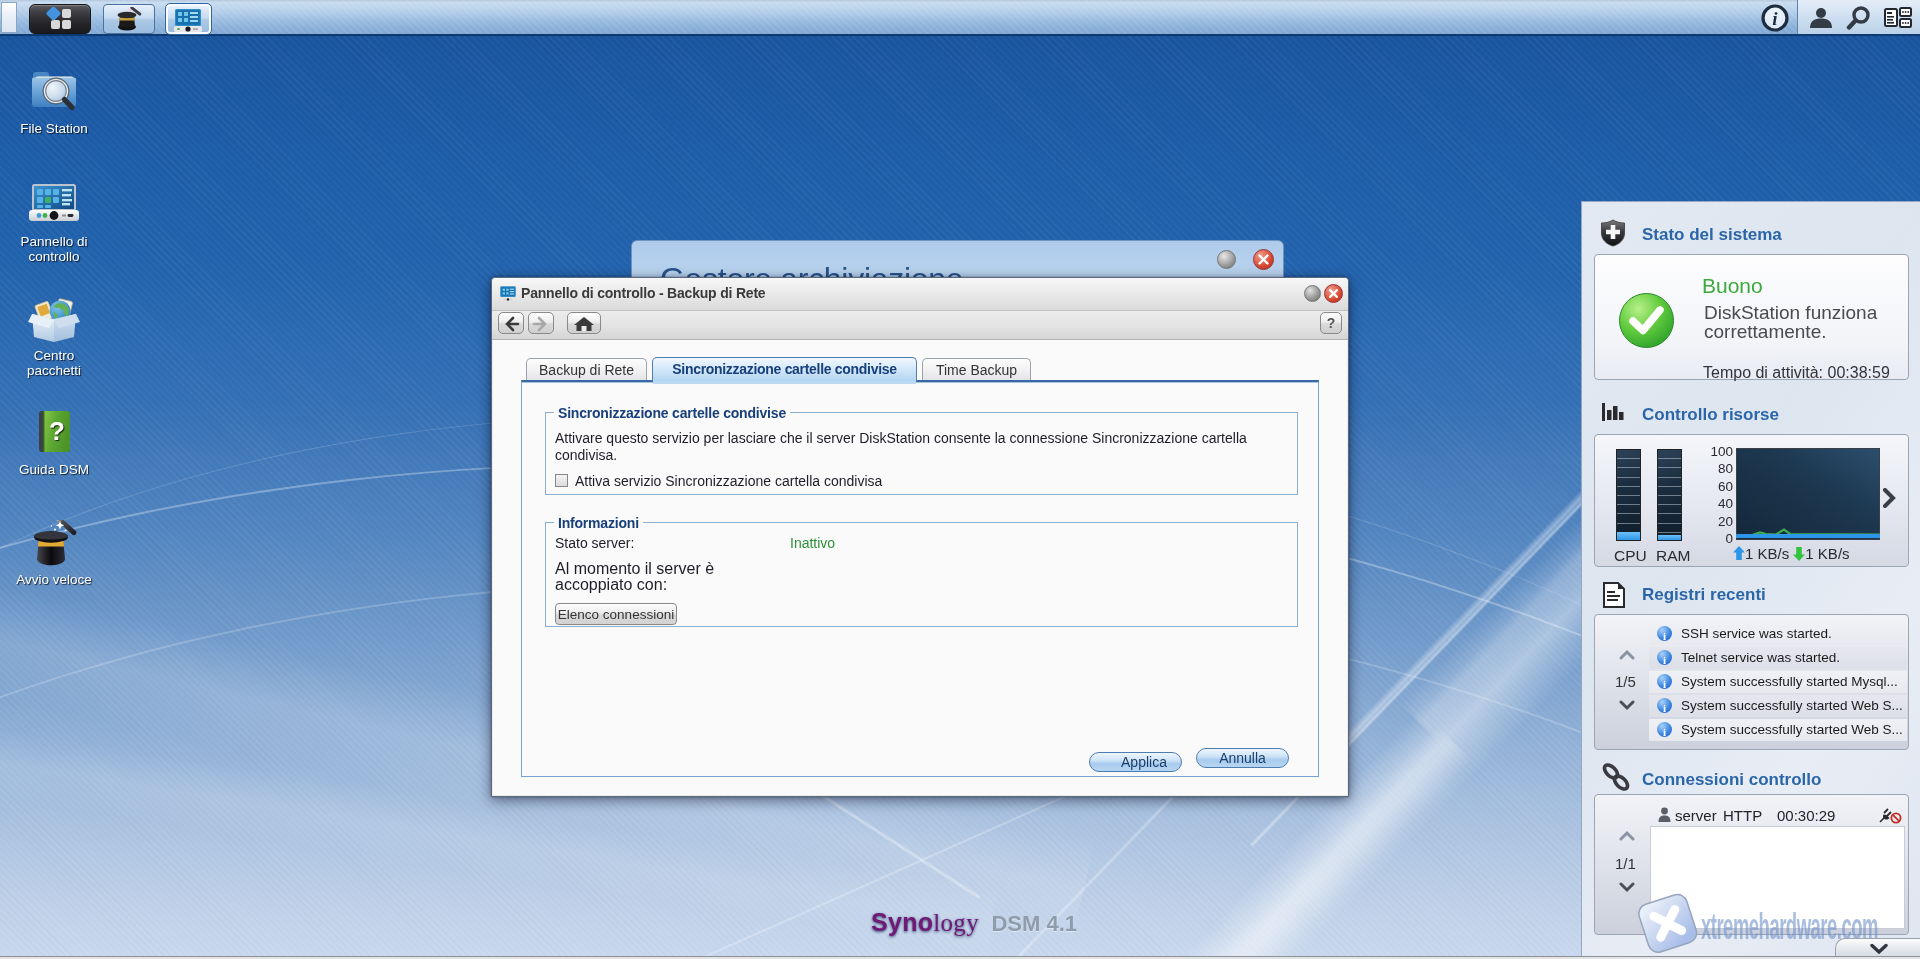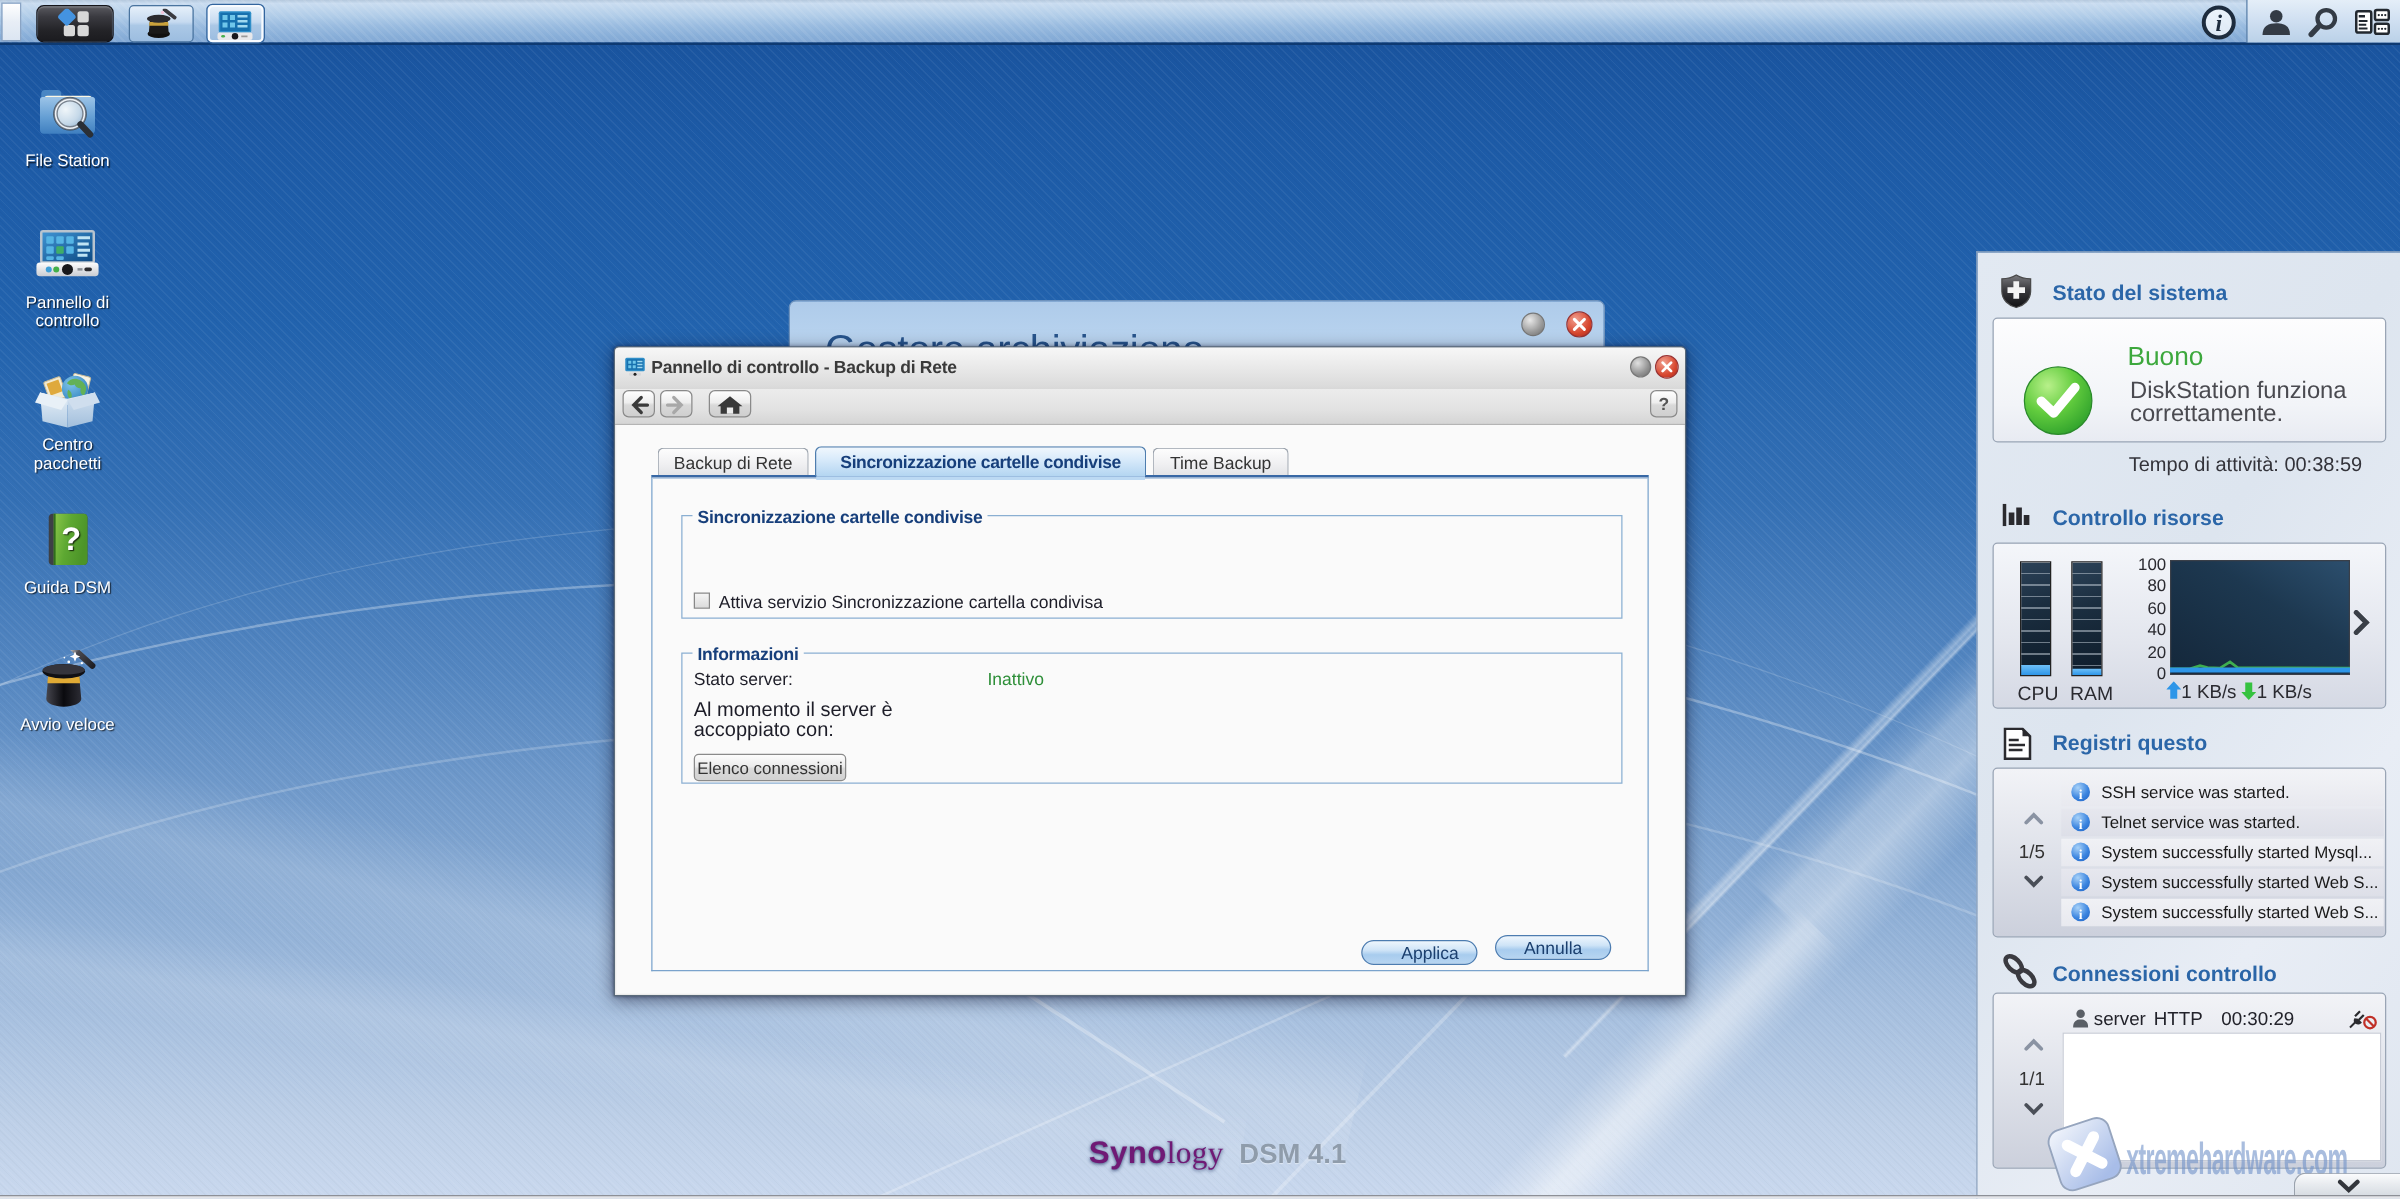--- a/index.html
+++ b/index.html
@@ -66,21 +66,21 @@
 .btn-gray { position:absolute; border:1px solid #8a8a8a; border-radius:4px; font-size:13.5px; color:#333; text-align:center;
   background:linear-gradient(180deg,#fdfdfd 0,#ececec 45%,#d9d9d9 55%,#d2d2d2 100%); }
 .btn-blue { position:absolute; width:93px; height:20px; border:1px solid #4c7cb0; border-radius:10px; font-size:14px; color:#1b3f6e; text-align:center; line-height:19px;
   background:linear-gradient(180deg,#eef6fd 0,#cfe4f7 40%,#a8ccee 60%,#b7d5f1 100%); }
 
 #sidebar { position:absolute; left:1581px; top:201px; width:339px; height:758px;
   background:linear-gradient(125deg,#e2e9f2 0,#dde5ef 40%,#e8edf5 70%,#dfe6f0 100%);
   border-left:1px solid #93a7c0; border-top:1px solid #93a7c0; }
 .sb-head { position:absolute; left:60px; font-size:17px; font-weight:bold; color:#2b66a8; }
 .sb-box { position:absolute; left:12px; width:315px; border:1px solid #9aa5b5; border-radius:4px; }
-#box-status { top:52px; height:100px; background:linear-gradient(180deg,#fdfdfe 0,#f2f4f8 70%,#e8ebf2 100%); }
+#box-status { top:52px; height:126px; background:linear-gradient(180deg,#fdfdfe 0,#f2f4f8 70%,#e8ebf2 100%); }
 #box-res { top:232px; height:133px; background:linear-gradient(180deg,#f4f6fa 0,#e3e6ee 60%,#d5d9e4 100%); }
 #box-log { top:412px; height:136px; background:linear-gradient(180deg,#f2f3f7 0,#dfe2ea 50%,#ccd0dc 100%); }
 #box-conn { top:592px; height:141px; background:linear-gradient(180deg,#f2f3f7 0,#dfe2ea 50%,#ccd0dc 100%); }
 .gauge { position:absolute; top:14px; width:25px; height:92px; background:linear-gradient(160deg,#2c4258 0,#1b2e40 40%,#0e1c2a 100%); border:1px solid #222; }
 .gauge .segs { position:absolute; inset:0; background:repeating-linear-gradient(180deg, transparent 0 8.2px, rgba(200,210,220,0.5) 8.2px 9.2px); }
 .gauge .fill { position:absolute; left:0; right:0; bottom:0; background:linear-gradient(180deg,#6ec0f8,#2e96e8); }
 .loglist-row { position:absolute; left:54px; width:258px; height:22px; font-size:13.5px; color:#1a1a1a; line-height:22px; white-space:nowrap; overflow:hidden; }
 .info-ic { display:inline-block; width:15px; height:15px; border-radius:50%; margin:0 9px 0 8px; vertical-align:-3px;
   background:radial-gradient(circle at 35% 28%, #a8d2f8, #3d86e0 55%, #1b5ec0); position:relative; }
 .info-ic::after { content:"i"; position:absolute; left:0; top:-1px; width:15px; text-align:center; font-size:11px; font-weight:bold; color:#fff; font-family:"Liberation Serif",serif; }
@@ -371,20 +371,21 @@
     <div class="navbtn" style="left:828px; top:1px; width:22px; font-size:14px; text-align:center; line-height:21px; color:#555; font-weight:bold;">?</div>
   </div>
   <div id="win-body">
     <div class="tab" style="left:33px; width:121px;">Backup di Rete</div>
     <div class="tab active" style="left:159px; width:265px; top:17px; height:24px; line-height:23px;">Sincronizzazione cartelle condivise</div>
     <div class="tab" style="left:429px; width:109px;">Time Backup</div>
     <div style="position:absolute; left:160px; top:41px; width:263px; height:3px; background:#bcd9f3; z-index:4;"></div>
     <div id="tabpanel">
       <div class="fieldset" style="left:23px; top:30px; width:753px; height:83px;">
         <div class="legend">Sincronizzazione cartelle condivise</div>
+        <div style="position:absolute; left:9px; top:17px; width:714px; font-size:14px; line-height:17px; color:#1d1d28;">Attivare questo servizio per lasciare che il server DiskStation consente la connessione Sincronizzazione cartella condivisa.</div>
         <div style="position:absolute; left:9px; top:61px; width:13px; height:13px; border:1px solid #888; background:linear-gradient(180deg,#f4f4f4,#dcdcdc);"></div>
         <div style="position:absolute; left:29px; top:60px; font-size:14px; color:#1d1d28;">Attiva servizio Sincronizzazione cartella condivisa</div>
       </div>
       <div class="fieldset" style="left:23px; top:140px; width:753px; height:105px;">
         <div class="legend">Informazioni</div>
         <div style="position:absolute; left:9px; top:12px; font-size:14px; color:#1d1d28;">Stato server:</div>
         <div style="position:absolute; left:244px; top:12px; font-size:14px; color:#2e8f39;">Inattivo</div>
         <div style="position:absolute; left:9px; top:38px; width:230px; font-size:16px; line-height:16px; color:#1d1d28;">Al momento il server è accoppiato con:</div>
         <div class="btn-gray" style="left:9px; top:80px; width:122px; height:22px; line-height:21px;">Elenco connessioni</div>
       </div>
@@ -469,21 +470,21 @@
     </div>
   </div>
 
   <svg style="position:absolute; left:20px; top:380px;" width="24" height="26" viewBox="0 0 24 26">
     <path d="M2 1 L16 1 L22 7 L22 25 L2 25 Z" fill="#fff" stroke="#2a2a2e" stroke-width="2"></path>
     <path d="M16 1 L16 7 L22 7 Z" fill="#2a2a2e"></path>
     <rect x="5" y="9" width="8" height="2" fill="#2a2a2e"></rect>
       <rect x="5" y="13" width="13" height="2" fill="#2a2a2e"></rect>
       <rect x="5" y="17" width="11" height="2" fill="#2a2a2e"></rect>
   </svg>
-  <div class="sb-head" style="top:383px;">Registri questo</div>
+  <div class="sb-head" style="top:383px;">Registri recenti</div>
   <div class="sb-box" id="box-log">
     <svg class="chev" style="top:32px;" viewBox="0 0 16 16">
         <path d="M2 11 L8 5 L14 11" stroke="#8a93a3" stroke-width="3" fill="none" stroke-linecap="round"></path>
       </svg>
     <div class="nav-num" style="top:58px;">1/5</div>
     <svg class="chev" style="top:82px;" viewBox="0 0 16 16">
         <path d="M2 5 L8 11 L14 5" stroke="#4a4f58" stroke-width="3" fill="none" stroke-linecap="round"></path>
       </svg>
     <div class="loglist-row" style="top:8px; background:linear-gradient(180deg,#f0f1f5,#e8e9ef);"><span class="info-ic"></span>SSH service was started.</div>
     <div class="loglist-row" style="top:32px; background:linear-gradient(180deg,#e6e7ee,#dddfe8);"><span class="info-ic"></span>Telnet service was started.</div>

